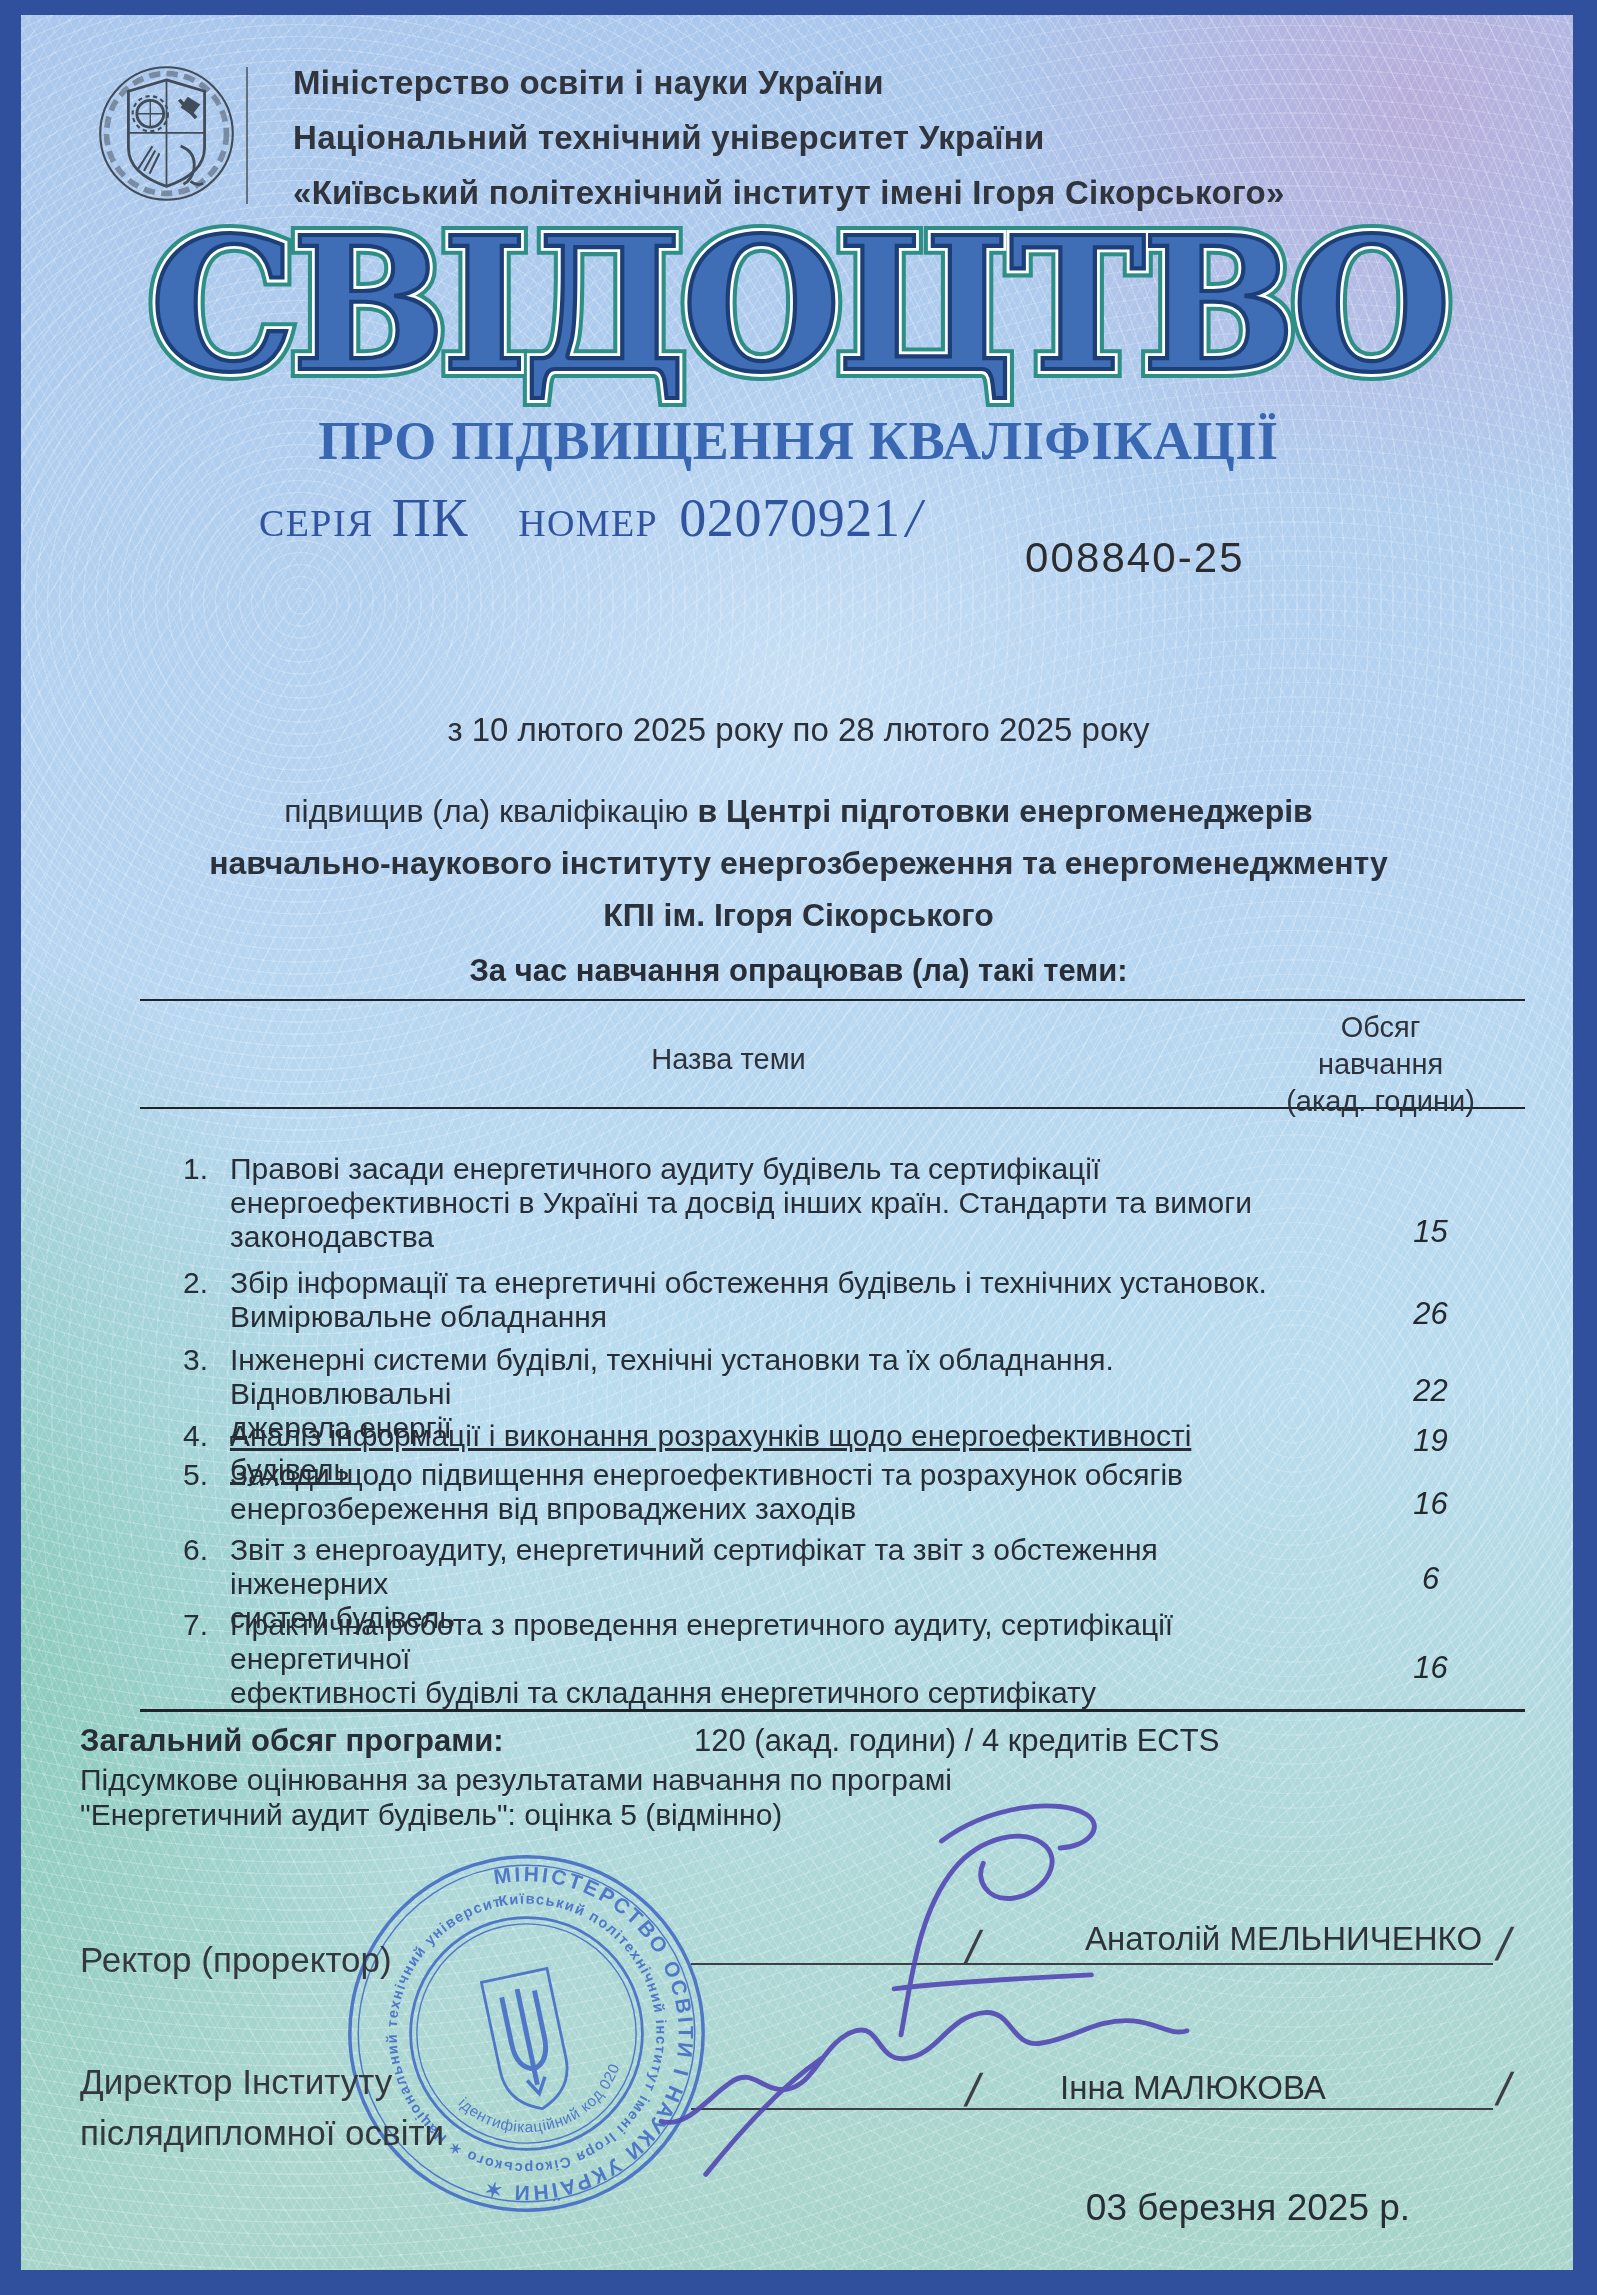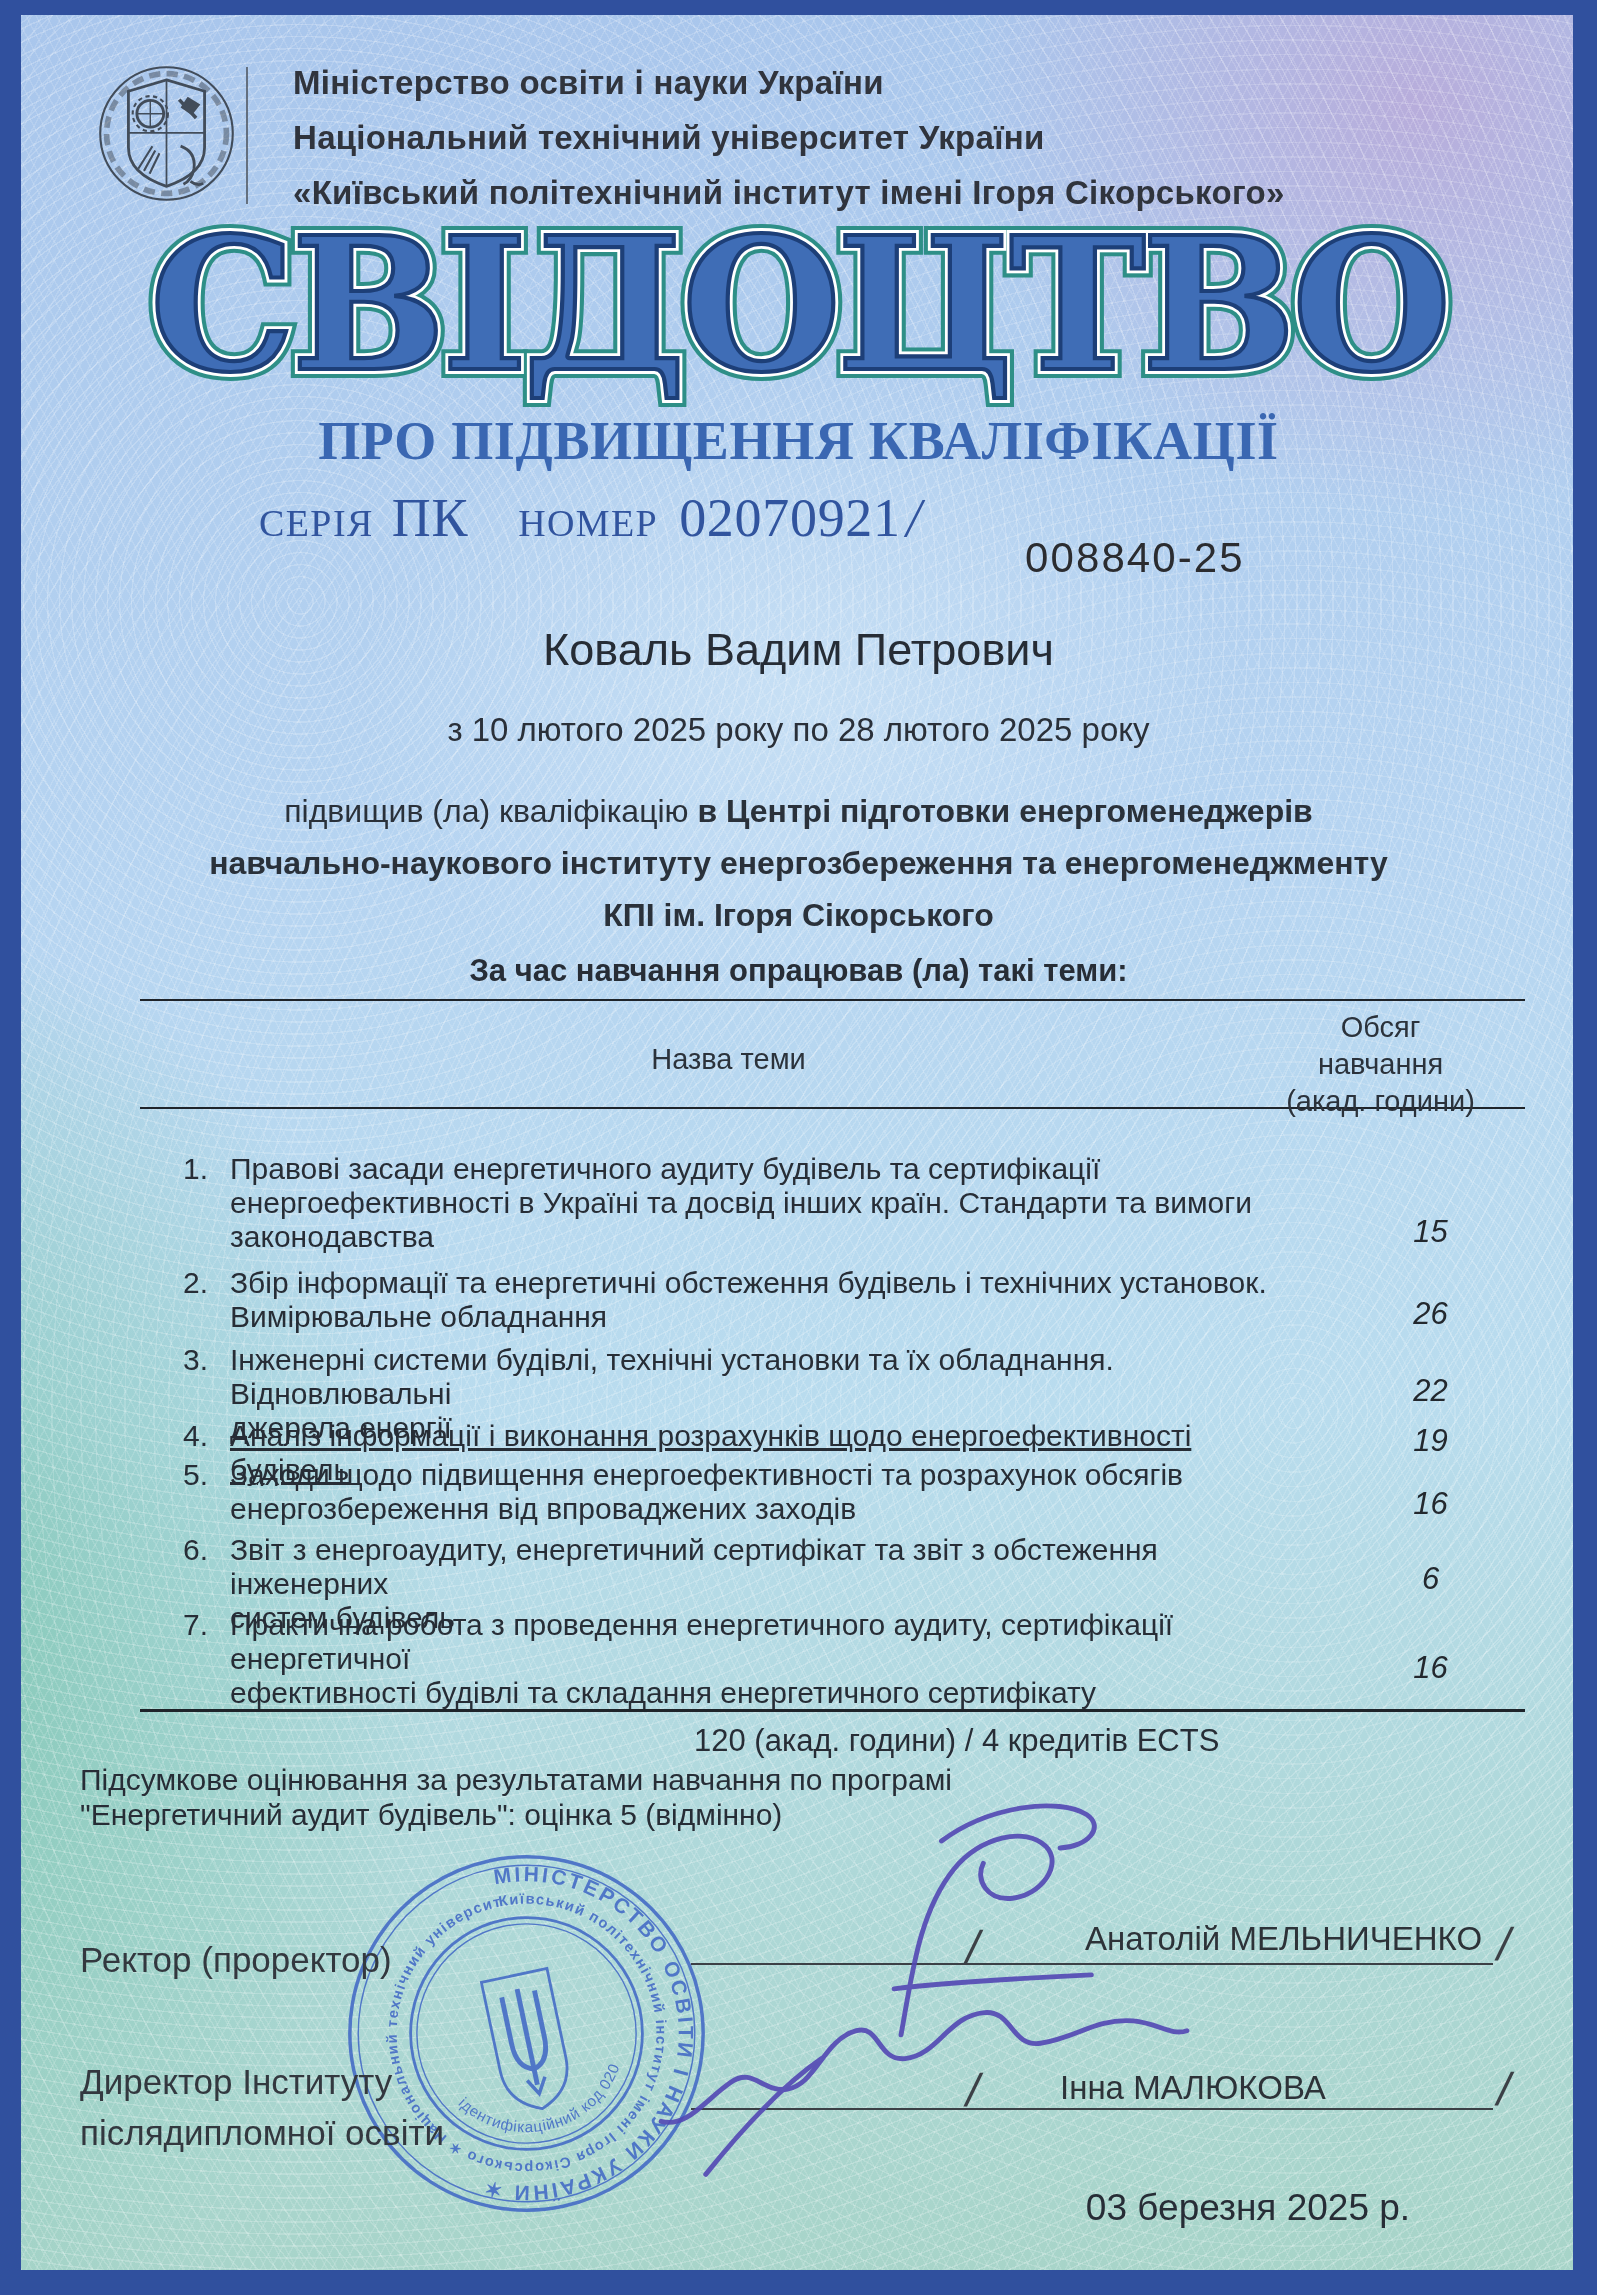--- a/index.html
+++ b/index.html
@@ -130,21 +130,20 @@
     <span class="gap1"></span>
     <span class="big">ПК</span>
     <span class="gap2"></span>
     <span class="lab">НОМЕР</span>
     <span class="gap3"></span>
     <span class="big">02070921</span>
     <span class="slash">/</span>
   </div>
   <div class="abs stamped">008840-25</div>
 
-  <div class="abs ctr name">Коваль Вадим Петрович</div>
   <div class="abs ctr period">з 10 лютого 2025 року по 28 лютого 2025 року</div>
 
   <div class="abs ctr para">
     <div><span>підвищив (ла) кваліфікацію </span><b>в Центрі підготовки енергоменеджерів</b></div>
     <div><b>навчально-наукового інституту енергозбереження та енергоменеджменту</b></div>
     <div><b>КПІ ім. Ігоря Сікорського</b></div>
   </div>
   <div class="abs ctr topics-intro">За час навчання опрацював (ла) такі теми:</div>
 
   <div class="abs rule" style="top:999px;"></div>
@@ -191,20 +190,21 @@
     <span class="row-h" style="top:1561px;">6</span>
   </div>
   <div>
     <span class="row-n" style="top:1608px;">7.</span>
     <div class="row-topic" style="top:1608px;">Практична робота з проведення енергетичного аудиту, сертифікації енергетичної
 ефективності будівлі та складання енергетичного сертифікату</div>
     <span class="row-h" style="top:1650px;">16</span>
   </div>
 
   <div class="abs rule thick" style="top:1709px;"></div>
+  <div class="abs sum-label">Загальний обсяг програми:</div>
   <div class="abs sum-value">120 (акад. години) / 4 кредитів ECTS</div>
   <div class="abs sum-a1">Підсумкове оцінювання за результатами навчання по програмі</div>
   <div class="abs sum-a2">"Енергетичний аудит будівель": оцінка 5 (відмінно)</div>
 
   <svg class="seal-svg" viewBox="-270 -270 540 540">
     <defs>
       <path id="ringO" d="M 0,-218 A 218,218 0 1 1 -0.05,-218"></path>
       <path id="ringM" d="M 0,-186 A 186,186 0 1 1 -0.05,-186"></path>
       <path id="ringI" d="M -122,72 A 142,142 0 0 0 122,72"></path>
     </defs>

